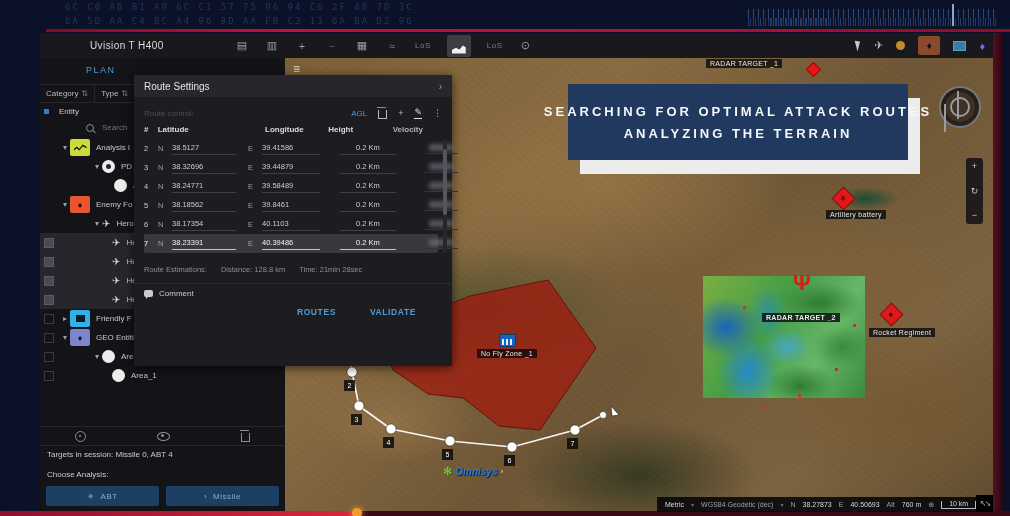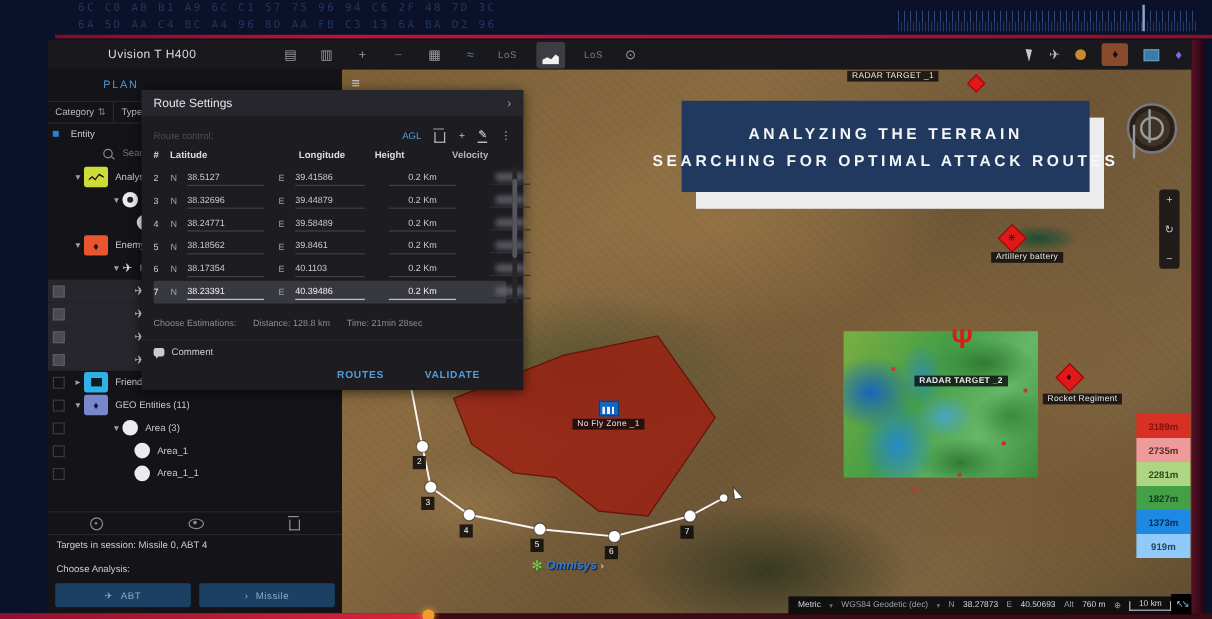--- a/index.html
+++ b/index.html
@@ -141,21 +141,21 @@
   
   .statusbar{position:absolute;left:372px;top:439px;width:336px;height:15px;background:rgba(10,10,13,.92);z-index:7;
     display:flex;align-items:center;gap:7px;color:#9aa0a8;font-size:7px;padding-left:8px;box-sizing:border-box;white-space:nowrap;}
   .statusbar b{color:#d4d8dc;font-weight:normal;}
   .sb-dd{color:#6a707a;font-size:6px;}
   .scale{border-left:1px solid #b8bcc2;border-right:1px solid #b8bcc2;border-bottom:1px solid #b8bcc2;
     padding:0 7px;height:7px;display:flex;align-items:flex-start;line-height:6px;color:#d4d8dc;}
   .expand-corner{position:absolute;right:0;top:437px;width:17px;height:17px;background:#000;z-index:8;
     color:#8fb8d8;font-size:8px;display:flex;align-items:center;justify-content:center;letter-spacing:-2px;}
   
-  .dialog{left:118px;top:75px;width:318px;height:250px;background:#1c1c21;z-index:20;box-shadow:0 2px 10px rgba(0,0,0,.6);}
+  .dialog{left:134px;top:75px;width:318px;height:291px;background:#1c1c21;z-index:20;box-shadow:0 2px 10px rgba(0,0,0,.6);}
   .dlg-head{height:22px;background:#26262c;display:flex;align-items:center;justify-content:space-between;padding:0 10px;}
   .dlg-title{color:#e4e4e8;font-size:10px;}
   .dlg-chev{color:#9a9ea6;font-size:10px;}
   .dlg-ctl{position:absolute;left:10px;top:30px;right:10px;height:16px;display:flex;align-items:center;}
   .ctl-label{color:#4e4e56;font-size:8px;}
   .ctl-icons{margin-left:auto;display:flex;align-items:center;gap:11px;}
   .agl{color:#4f9cd9;font-size:8px;}
   .ctl-g{color:#b8bcc2;font-size:9px;}
   .pencil{border-bottom:1px solid #e0e0e4;padding-bottom:1px;color:#e0e0e4;font-size:9px;}
   .thead{position:absolute;left:10px;top:50px;right:14px;display:flex;color:#d8dce0;font-size:8px;font-weight:bold;}
@@ -330,26 +330,20 @@
           <span class="chev" style="margin-left:38px">▾</span>
           <span class="circ"></span>
           <span>Area (3)</span>
         </div>
       <div class="trow">
           <span class="cb"></span>
           <span class="sp" style="width:58px"></span>
           <span class="circ"></span>
           <span>Area_1</span>
         </div>
-      <div class="trow">
-          <span class="cb"></span>
-          <span class="sp" style="width:58px"></span>
-          <span class="circ"></span>
-          <span>Area_1_1</span>
-        </div>
     </div>
     <div class="sb-tools">
       <span class="locate"></span>
       <span class="eye"></span>
       <span class="trash"></span>
     </div>
     <div class="sb-text" style="top:392px;">Targets in session: Missile 0, ABT 4</div>
     <div class="sb-text" style="top:412px;">Choose Analysis:</div>
     <div class="sb-btns">
       <div class="sb-btn">
@@ -389,22 +383,22 @@
     <div class="wp-num" style="left:66px;top:356px;">3</div>
     <div class="wp-num" style="left:98px;top:379px;">4</div>
     <div class="wp-num" style="left:157px;top:391px;">5</div>
     <div class="wp-num" style="left:219px;top:397px;">6</div>
     <div class="wp-num" style="left:282px;top:380px;">7</div>
 
     <div class="map-label" style="left:421px;top:1px;">RADAR TARGET _1</div>
     <div class="dmark" style="left:523px;top:6px;width:9px;height:9px;"></div>
 
     <div class="banner abs">
+      <div>SEARCHING FOR OPTIMAL ATTACK ROUTES</div>
       <div>ANALYZING THE TERRAIN</div>
-      <div>SEARCHING FOR OPTIMAL ATTACK ROUTES</div>
     </div>
 
     <div class="abs compass"></div>
     <div class="abs zoompill">
       <span>+</span>
       <span>↻</span>
       <span>−</span>
     </div>
 
     <div class="dmark" style="left:550px;top:132px;">
@@ -416,28 +410,20 @@
     <div class="map-label" style="left:477px;top:255px;font-weight:bold;">RADAR TARGET _2</div>
 
     <div class="dmark" style="left:598px;top:248px;">
         <span>♦</span>
       </div>
     <div class="map-label" style="left:584px;top:270px;">Rocket Regiment</div>
 
     <div class="nfz-bld" style="left:214px;top:276px;"></div>
     <div class="map-label" style="left:192px;top:291px;">No Fly Zone _1</div>
 
-    <div class="abs legend">
-      <div class="lg lg0">3189m</div>
-      <div class="lg lg1">2735m</div>
-      <div class="lg lg2">2281m</div>
-      <div class="lg lg3">1827m</div>
-      <div class="lg lg4">1373m</div>
-      <div class="lg lg5">919m</div>
-    </div>
 
     <div class="abs watermark">
       <span class="wm-star">✻</span>
       <span class="wm-text">Omnisys</span>
       <span class="wm-arr">›</span>
     </div>
 
     <div class="statusbar">
       <b>Metric</b>
       <span class="sb-dd">▾</span>
@@ -543,21 +529,21 @@
         <span class="c-h">0.2 Km</span>
         <span class="c-vel">
           <span class="vel-blur"></span>
         </span>
     </div>
   </div>
   <div class="dscroll">
       <div class="dthumb"></div>
     </div>
   <div class="totals">
-    <span>Choose Estimations:</span>
+    <span>Route Estimations:</span>
     <span>Distance: 128.8 km</span>
     <span>Time: 21min 28sec</span>
   </div>
   <div class="dlg-sep"></div>
   <div class="comment-row">
     <span class="bubble"></span>
     <span>Comment</span>
   </div>
   <div class="dlg-btns">
     <span class="dlg-btn">ROUTES</span>

